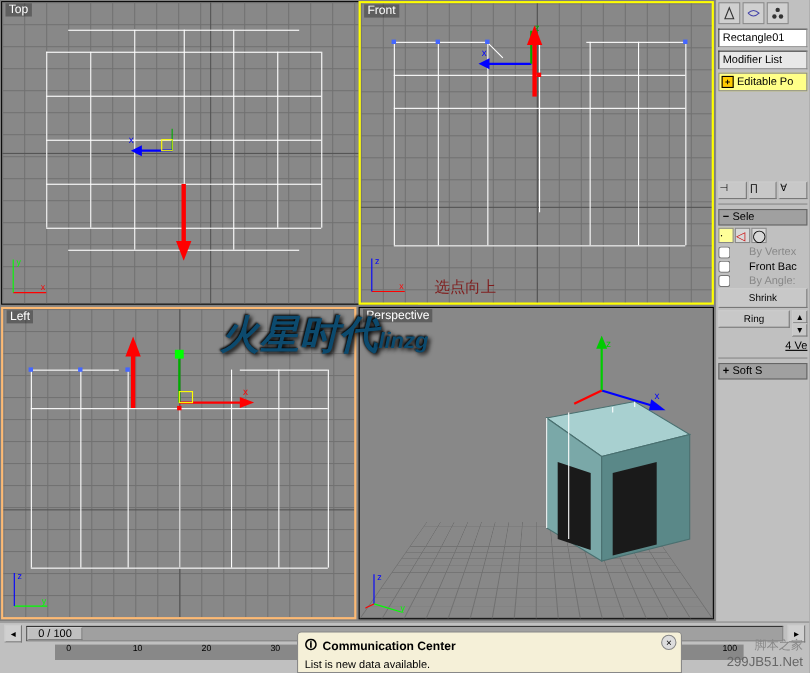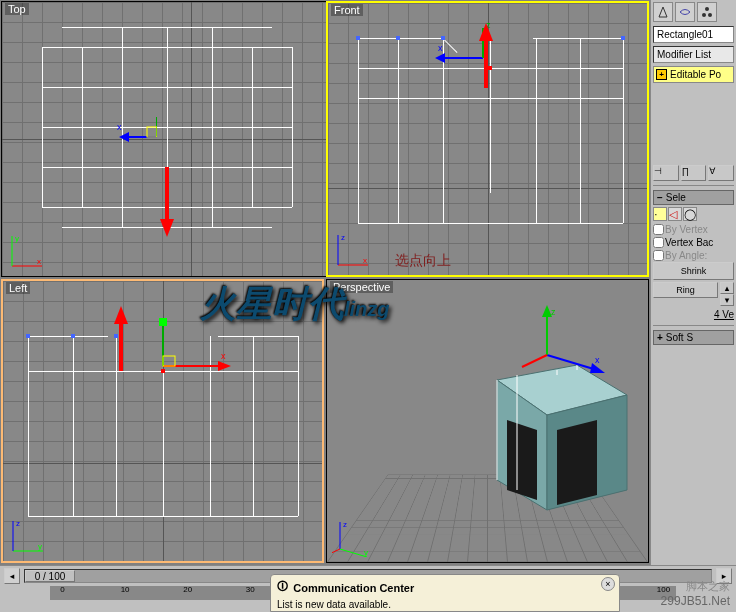--- a/index.html
+++ b/index.html
@@ -26,21 +26,21 @@
 .sidebar { width: 86px; background: #c0c0c0; border-left: 1px solid #888; padding: 2px; }
 .sb-icons { display: flex; gap: 2px; margin-bottom: 4px; }
 .sb-icon { width: 20px; height: 20px; border: 1px solid #888; background: #d0d0d0; display: flex; align-items: center; justify-content: center; }
 .sb-field { background: #fff; border: 1px inset #888; padding: 2px 3px; margin-bottom: 3px; font-size: 10px; overflow: hidden; white-space: nowrap; }
 .sb-mod { background: #ffff88; border: 1px solid #888; padding: 2px; display: flex; align-items: center; gap: 3px; margin-bottom: 2px; font-size: 10px; }
 .sb-mod .plus { width: 11px; height: 11px; background: #ffcc00; border: 1px solid #000; display: flex; align-items: center; justify-content: center; font-size: 8px; font-weight: bold; }
 .sb-divider { height: 1px; background: #888; margin: 4px 0; }
 .sb-btn-row { display: flex; gap: 2px; margin-bottom: 3px; }
 .sb-btn { height: 16px; border: 1px outset #ccc; background: #c8c8c8; flex: 1; font-size: 9px; }
 .sb-label { font-size: 10px; padding: 1px 0; text-decoration: underline; }
-.sb-checkbox { display: flex; align-items: flex-end; gap: 1px; font-size: 10px; padding: 1px 0; color: #888; }
+.sb-checkbox { display: flex; align-items: flex-end; gap: 17px; font-size: 10px; padding: 1px 0; color: #888; }
 .sb-checkbox input { width: 11px; height: 11px; }
 .sb-header { background: #a0a0a0; border: 1px solid #666; padding: 1px 3px; font-size: 10px; margin-bottom: 2px; display: flex; align-items: center; }
 .sb-header .minus { margin-right: 3px; font-weight: bold; }
 .bottom { position: absolute; bottom: 0; left: 0; right: 0; height: 47px; background: #c0c0c0; border-top: 1px solid #888; }
 .timeline { height: 20px; display: flex; align-items: center; padding: 0 4px; gap: 4px; }
 .tl-btn { width: 16px; height: 16px; border: 1px outset #ccc; background: #d0d0d0; font-size: 9px; }
 .tl-track { flex: 1; height: 14px; background: #a0a0a0; border: 1px inset #888; position: relative; }
 .tl-slider { position: absolute; top: 0; left: 0; height: 100%; width: 50px; background: #c0c0c0; border: 1px outset #ccc; font-size: 10px; text-align: center; }
 .ruler { height: 14px; background: #888; position: relative; margin: 0 60px 0 50px; }
 .ruler-num { position: absolute; bottom: 6px; font-size: 8px; color: #000; transform: translateX(-50%); }
@@ -272,21 +272,21 @@
       <div class="sel-ic active">·</div>
       <div class="sel-ic" style="color:#c00">◁</div>
       <div class="sel-ic">◯</div>
     </div>
     <div class="sb-checkbox">
         <input type="checkbox" style="">
         <span>By Vertex</span>
       </div>
     <div class="sb-checkbox" style="color:#000">
         <input type="checkbox" style="">
-        <span>Vertex Bac</span>
+        <span>Front Bac</span>
       </div>
     <div class="sb-checkbox">
         <input type="checkbox" style="">
         <span>By Angle:</span>
       </div>
     <button class="sb-btn" style="width:100%;height:18px;margin-bottom:2px">Shrink</button>
     <div style="display:flex;gap:2px;margin-bottom:2px">
       <button class="sb-btn">Ring</button>
       <div style="width:14px;display:flex;flex-direction:column">
         <button class="sb-btn" style="height:8px">▴</button>

